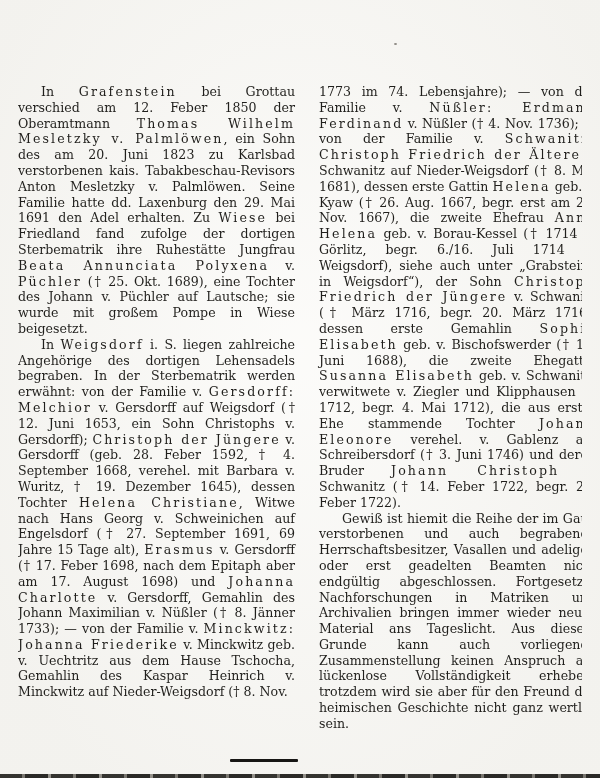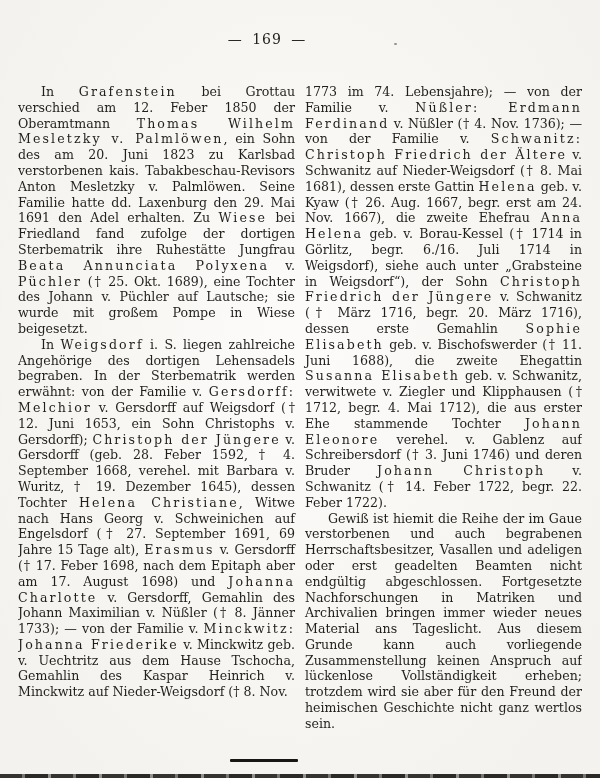--- a/index.html
+++ b/index.html
@@ -42,21 +42,21 @@
     background: #8d8a84;
     border-radius: 50%;
   }
   .columns {
     position: absolute;
     top: 84px;
     left: 18px;
     width: 564px;
     height: 666px;
     display: flex;
-    gap: 10px;
+    gap: 24px;
     overflow: hidden;
     justify-content: space-between;
   }
   .col {
     width: 277px;
     flex: 0 0 277px;
   }
   .para {
     margin: 0;
     font-size: 12.6px;
@@ -93,23 +93,20 @@
       #8a8780 48px, #8a8780 51px
     );
     opacity: 0.92;
   }
 </style>
 </head>
 <body>
 
 <div class="scan-page">
 
-  <div class="page-header">
-    <span>— 169 —</span>
-  </div>
 
   <span class="speck"></span>
 
   <div class="columns">
     <div class="col">
       <p class="para indent"><span>In </span><span class="sp">Grafenstein</span><span> bei Grottau verschied am 12. Feber 1850 der Oberamtmann </span><span class="sp">Thomas Wilhelm Mesletzky v. Palmlöwen</span><span>, ein Sohn des am 20. Juni 1823 zu Karlsbad verstorbenen kais. Tabakbeschau-Revisors Anton Mesletzky v. Palmlöwen. Seine Familie hatte dd. Laxenburg den 29. Mai 1691 den Adel erhalten. Zu </span><span class="sp">Wiese</span><span> bei Friedland fand zufolge der dortigen Sterbematrik ihre Ruhestätte Jungfrau </span><span class="sp">Beata Annunciata Polyxena</span><span> v. </span><span class="sp">Püchler</span><span> († 25. Okt. 1689), eine Tochter des Johann v. Püchler auf Lautsche; sie wurde mit großem Pompe in Wiese beigesetzt.</span></p>
       <p class="para indent"><span>In </span><span class="sp">Weigsdorf</span><span> i. S. liegen zahlreiche Angehörige des dortigen Lehensadels begraben. In der Sterbematrik werden erwähnt: von der Familie v. </span><span class="sp">Gersdorff: Melchior</span><span> v. Gersdorff auf Weigsdorf († 12. Juni 1653, ein Sohn Christophs v. Gersdorff); </span><span class="sp">Christoph der Jüngere</span><span> v. Gersdorff (geb. 28. Feber 1592, † 4. September 1668, verehel. mit Barbara v. Wuritz, † 19. Dezember 1645), dessen Tochter </span><span class="sp">Helena Christiane</span><span>, Witwe nach Hans Georg v. Schweinichen auf Engelsdorf († 27. September 1691, 69 Jahre 15 Tage alt), </span><span class="sp">Erasmus</span><span> v. Gersdorff († 17. Feber 1698, nach dem Epitaph aber am 17. August 1698) und </span><span class="sp">Johanna Charlotte</span><span> v. Gersdorff, Gemahlin des Johann Maximilian v. Nüßler († 8. Jänner 1733); — von der Familie v. </span><span class="sp">Minckwitz: Johanna Friederike</span><span> v. Minckwitz geb. v. Uechtritz aus dem Hause Tschocha, Gemahlin des Kaspar Heinrich v. Minckwitz auf Nieder-Weigsdorf († 8. Nov.</span></p>
     </div>
     <div class="col">
       <p class="para"><span>1773 im 74. Lebensjahre); — von der Familie v. </span><span class="sp">Nüßler: Erdmann Ferdinand</span><span> v. Nüßler († 4. Nov. 1736); — von der Familie v. </span><span class="sp">Schwanitz: Christoph Friedrich der Ältere</span><span> v. Schwanitz auf Nieder-Weigsdorf († 8. Mai 1681), dessen erste Gattin </span><span class="sp">Helena</span><span> geb. v. Kyaw († 26. Aug. 1667, begr. erst am 24. Nov. 1667), die zweite Ehefrau </span><span class="sp">Anna Helena</span><span> geb. v. Borau-Kessel († 1714 in Görlitz, begr. 6./16. Juli 1714 in Weigsdorf), siehe auch unter „Grabsteine in Weigsdorf“), der Sohn </span><span class="sp">Christoph Friedrich der Jüngere</span><span> v. Schwanitz († März 1716, begr. 20. März 1716), dessen erste Gemahlin </span><span class="sp">Sophie Elisabeth</span><span> geb. v. Bischofswerder († 11. Juni 1688), die zweite Ehegattin </span><span class="sp">Susanna Elisabeth</span><span> geb. v. Schwanitz, verwitwete v. Ziegler und Klipphausen († 1712, begr. 4. Mai 1712), die aus erster Ehe stammende Tochter </span><span class="sp">Johann Eleonore</span><span> verehel. v. Gablenz auf Schreibersdorf († 3. Juni 1746) und deren Bruder </span><span class="sp">Johann Christoph</span><span> v. Schwanitz († 14. Feber 1722, begr. 22. Feber 1722).</span></p>

